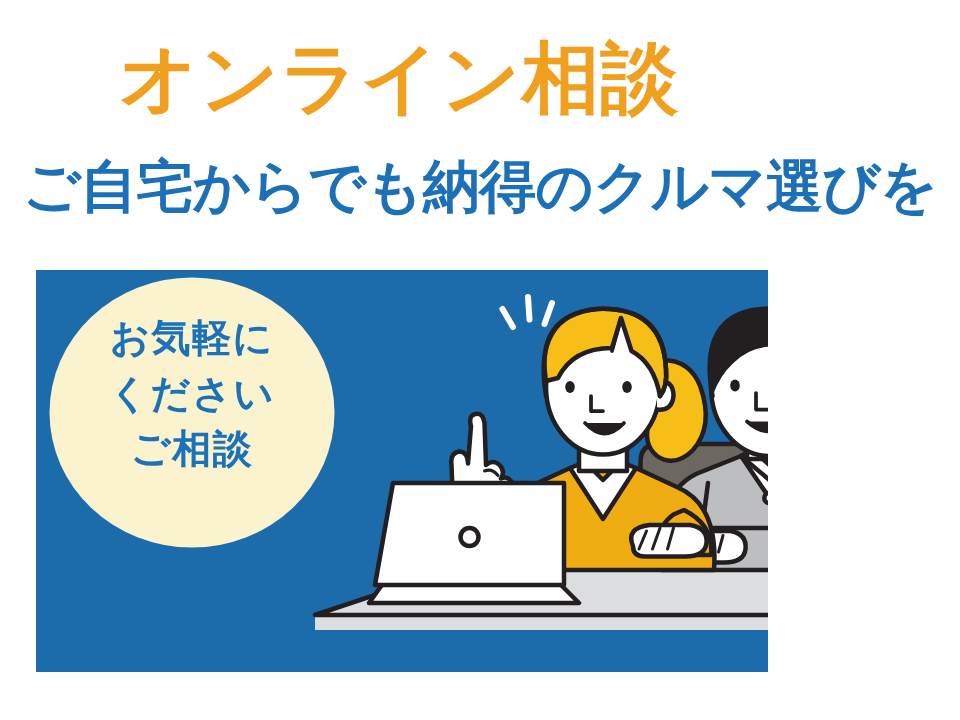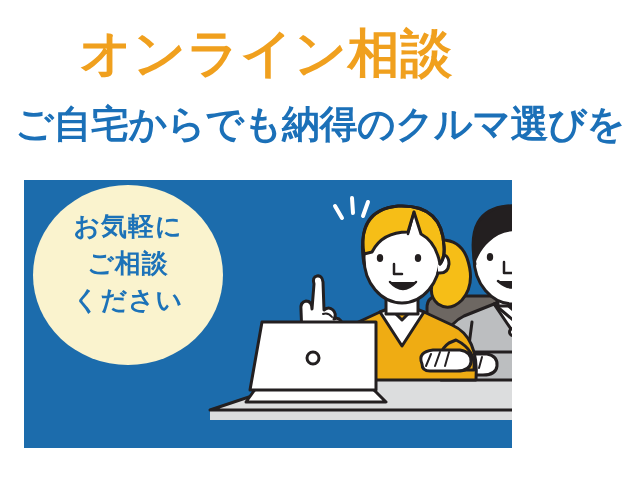--- a/index.html
+++ b/index.html
@@ -202,18 +202,18 @@
 
         <path d="M508 196 L512 234 L538 234 L542 196 Z" fill="#FFFFFF"></path>
         <path d="M505 186 L545 186 L545 196 L505 196 Z" fill="#FFFFFF"></path>
         <ellipse cx="525" cy="212" rx="6.5" ry="8.5" fill="#F2C314" stroke-width="2"></ellipse>
       </g>
     </svg>
 
     <div class="bubble"></div>
     <div class="bubble-text">
       <span>お気軽に</span>
+      <span>ください</span>
       <span>ご相談</span>
-      <span>ください</span>
     </div>
 
   </div>
 </div>
 
 </body></html>

